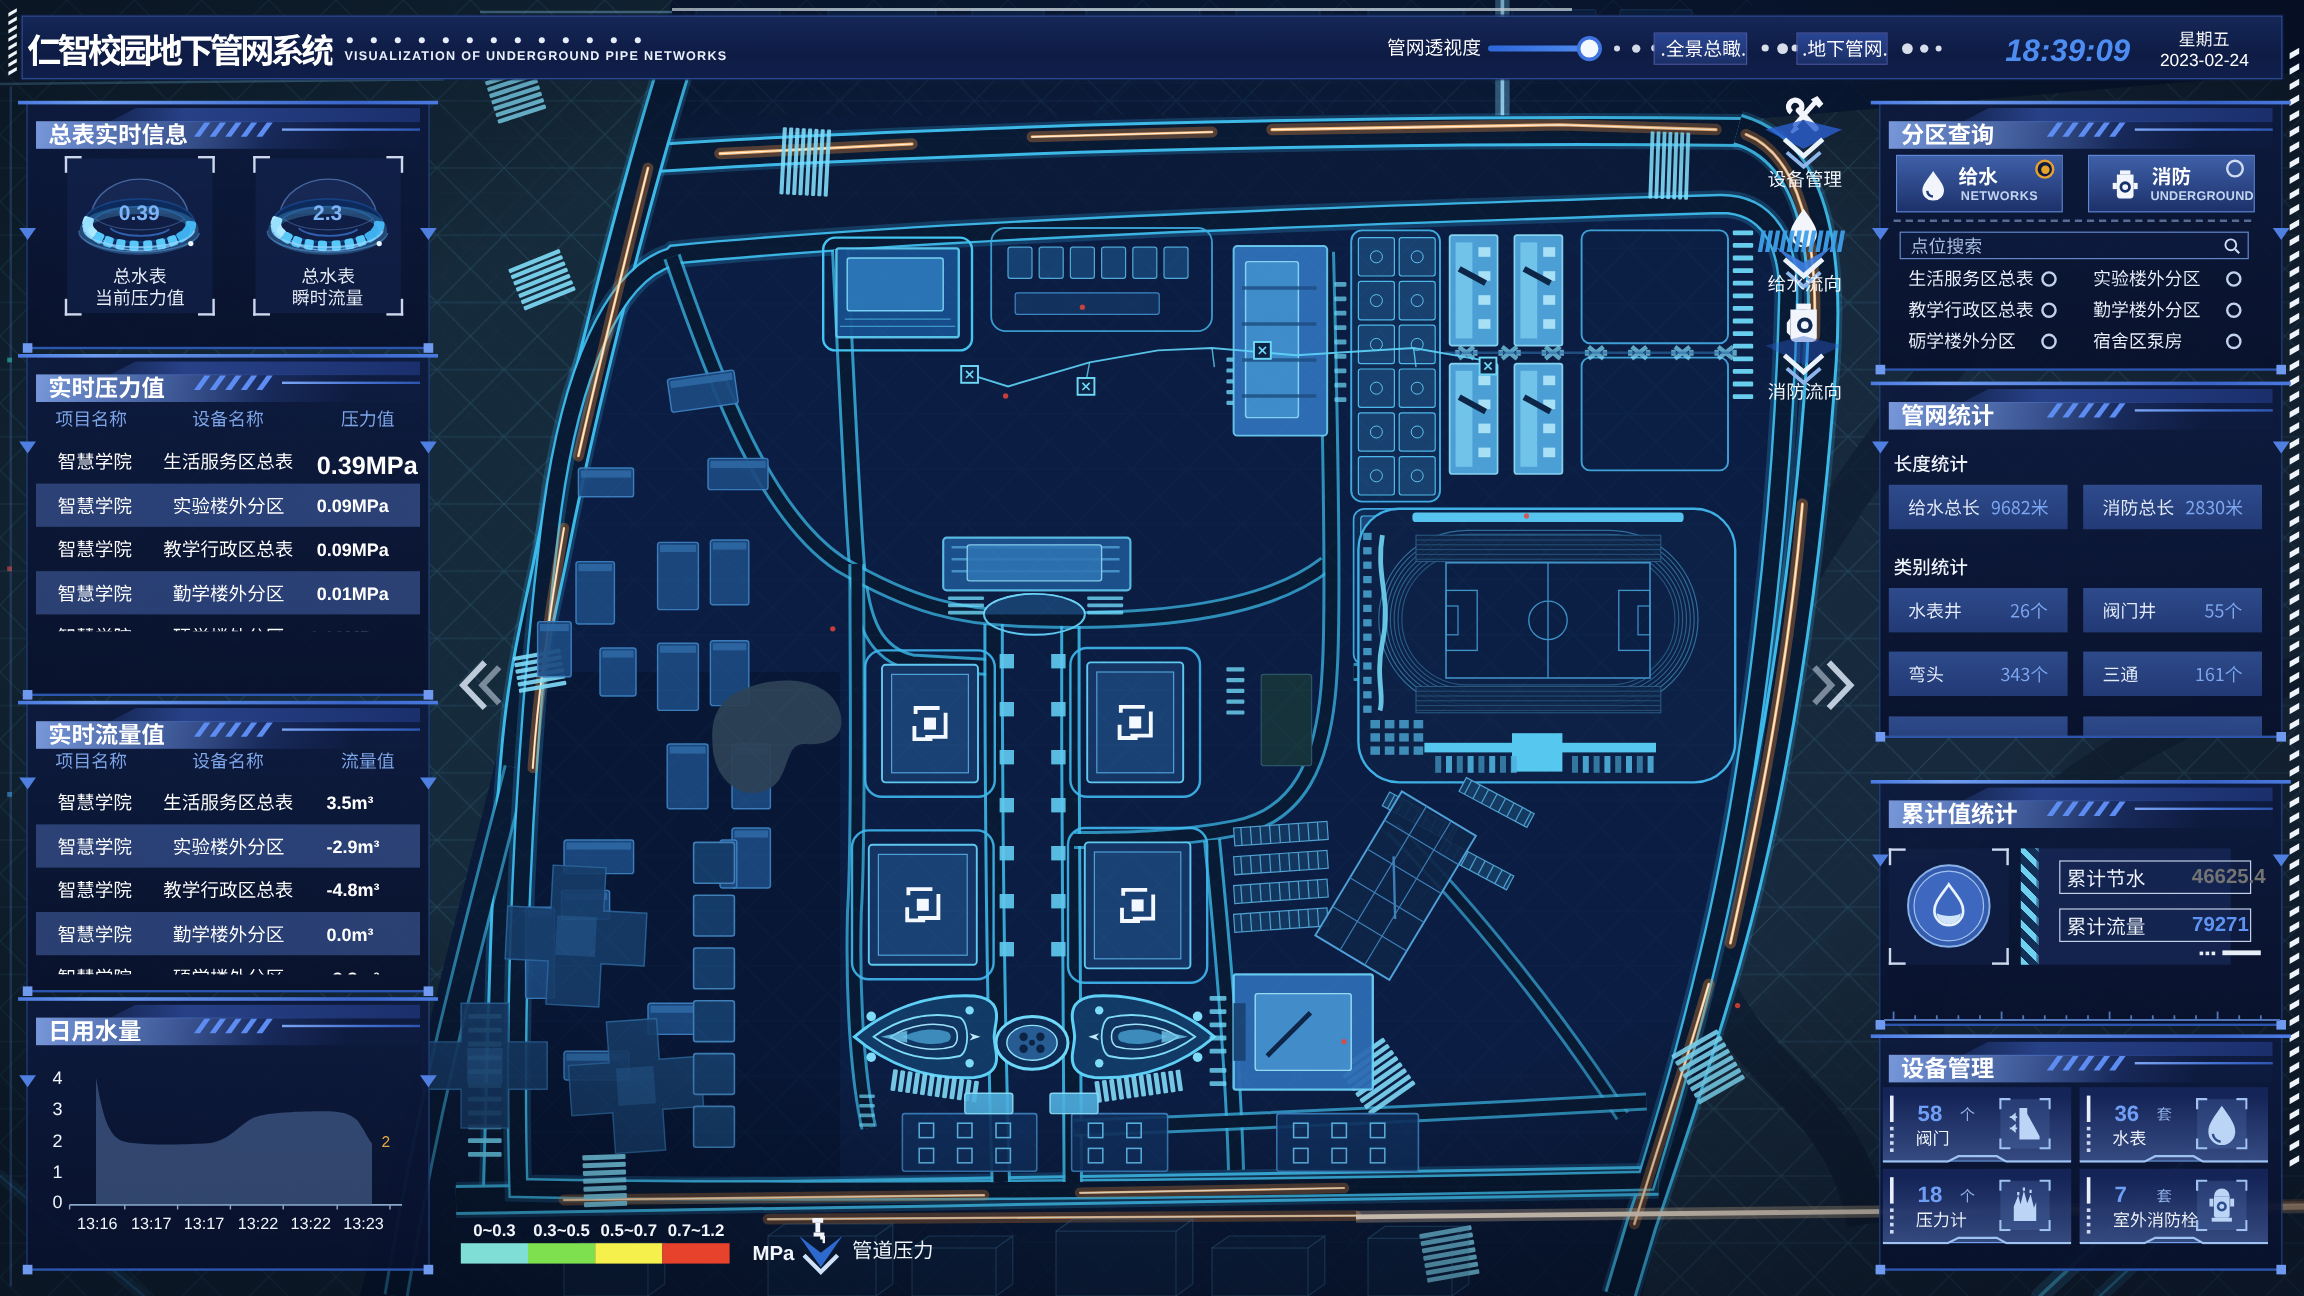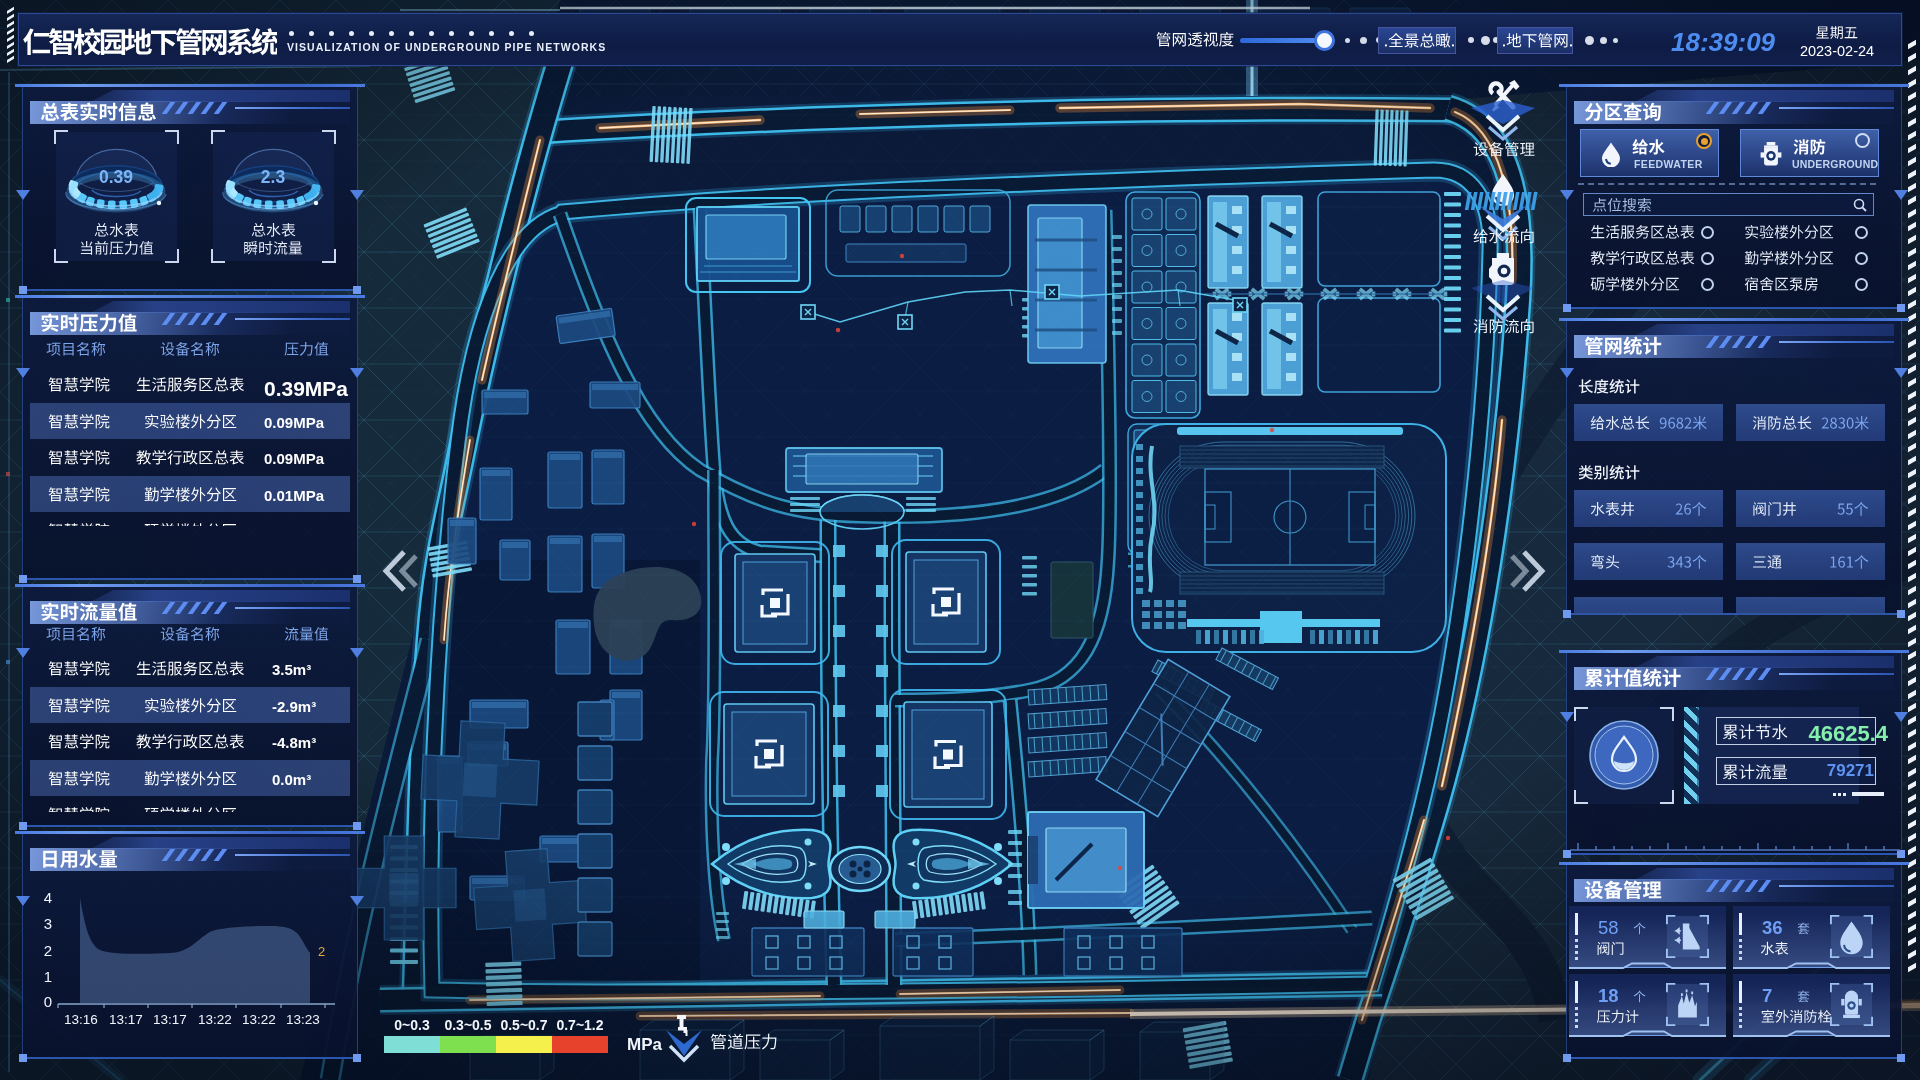--- a/index.html
+++ b/index.html
@@ -1413,21 +1413,21 @@
 <div class="corner" style="left:1897px;top:304px"></div>
 <div class="qbtn" style="left:1580px;top:129px"></div>
 <div class="qbtn" style="left:1740px;top:129px"></div>
 <svg class="ab" style="left:1599px;top:141px" width="24" height="26" viewBox="0 0 24 26">
     <path d="M12,1.5 c5,7.5 9,11.5 9,16 a9,9 0 1 1 -18,0 c0,-4.5 4,-8.5 9,-16 Z" fill="#f2f6fc"></path>
     <path d="M7,18 a5.6,5.6 0 0 0 4.8,4.8" stroke="#1b3c78" stroke-width="2" fill="none"></path>
   </svg>
 <svg class="ab " style="left:1632.0px;top:135.8px" width="33" height="22" viewBox="0 -17.16 33 22.11">
     <use href="#t27" fill="#ffffff"></use>
   </svg>
-<div class="ab" style="left:1634px;top:158px;font-size:10.5px;color:#c2d4f0;font-weight:bold;letter-spacing:0.4px">FEEDWATER</div>
+<div class="ab" style="left:1634px;top:158px;font-size:10.5px;color:#c2d4f0;font-weight:bold;letter-spacing:0.4px">NETWORKS</div>
 <div class="ab" style="left:1696px;top:133px;width:16px;height:16px;border-radius:50%;border:2.5px solid #e8a12c;background:#0e1c40"></div>
 <div class="ab" style="left:1700.5px;top:137.5px;width:7px;height:7px;border-radius:50%;background:#e8a12c"></div>
 <svg class="ab" style="left:1758px;top:140px" width="26" height="30" viewBox="0 0 30 34">
     <path d="M7,8 h16 v18 a3,3 0 0 1 -3,3 h-10 a3,3 0 0 1 -3,-3 Z" fill="#f2f6fc"></path>
     <rect x="10" y="2" width="10" height="4" fill="#f2f6fc"></rect>
     <rect x="7" y="6" width="16" height="2.5" fill="#f2f6fc"></rect>
     <circle cx="15" cy="18" r="5.5" fill="#15306a"></circle>
     <circle cx="15" cy="18" r="2.8" fill="#f2f6fc"></circle>
     <rect x="3" y="14" width="4" height="6" fill="#f2f6fc"></rect>
     <rect x="23" y="14" width="4" height="6" fill="#f2f6fc"></rect>
@@ -1570,21 +1570,21 @@
     <circle cx="38" cy="38" r="29" fill="#4672cc" fill-opacity="0.6" stroke="#9fc2ee" stroke-width="1"></circle>
     <path d="M38,20 c7,10 12,15 12,22 a12,12 0 1 1 -24,0 c0,-7 5,-12 12,-22 Z" fill="none" stroke="#e8f2fc" stroke-width="2.2"></path>
     <path d="M28,44 a10,9 0 0 0 20,0 c-4,3 -14,3 -20,0 Z" fill="#cfe4f8"></path>
   </svg>
 <div class="ab" style="left:1684px;top:707px;width:15px;height:97px;background:repeating-linear-gradient(45deg,#6fd0f0 0 5px,#123055 5px 11px)"></div>
 <div class="ab" style="left:1697px;top:707px;width:162px;height:97px;background:rgba(28,48,100,.55)"></div>
 <div class="ab" style="left:1716px;top:717px;width:160px;height:28px;border:1.5px solid #c2cfe6;background:rgba(20,38,84,.4)"></div>
 <svg class="ab " style="left:1722.0px;top:720.8px" width="66" height="22" viewBox="0 -17.16 66 22.11">
     <use href="#t52" fill="#f0f4fc"></use>
   </svg>
-<div class="ab" style="left:1888px;top:721px;transform:translateX(-100%);font-size:22px;font-weight:bold;color:#86efac">46625.4</div>
+<div class="ab" style="left:1888px;top:721px;transform:translateX(-100%);font-size:17px;font-weight:bold;color:#737373">46625.4</div>
 <div class="ab" style="left:1716px;top:757px;width:160px;height:28px;border:1.5px solid #c2cfe6;background:rgba(20,38,84,.4)"></div>
 <svg class="ab " style="left:1722.0px;top:760.8px" width="66" height="22" viewBox="0 -17.16 66 22.11">
     <use href="#t53" fill="#f0f4fc"></use>
   </svg>
 <div class="ab" style="left:1874px;top:761px;transform:translateX(-100%);font-size:17px;font-weight:bold;color:#5f93f2">79271</div>
 <div class="ab" style="left:1852px;top:792px;width:32px;height:3.5px;background:#e8eef8"></div>
 <div class="ab" style="left:1838px;top:793px;width:3px;height:2.5px;background:#e8eef8;box-shadow:5px 0 0 #e8eef8,-5px 0 0 #e8eef8"></div>
 <svg class="ab" style="left:1570px;top:840px" width="330" height="14" viewBox="0 0 330 14">
     <path d="M0,10 H330" stroke="#4f74b8" stroke-width="1.5"></path>
     <path d="M8,10 v-7" stroke="#4f74b8" stroke-width="1.5"></path>
@@ -1626,21 +1626,21 @@
 <div class="corner" style="left:1897px;top:1054px"></div>
 <div class="devcard" style="left:1569px;top:906px"></div>
 <div class="ab" style="left:1575px;top:913px;width:3px;height:22px;background:#e8eefa"></div>
 <div class="ab" style="left:1575px;top:939px;width:3px;height:3px;background:#cdd9ee"></div>
 <div class="ab" style="left:1575px;top:945px;width:3px;height:3px;background:#cdd9ee"></div>
 <div class="ab" style="left:1575px;top:951px;width:3px;height:3px;background:#cdd9ee"></div>
 <div class="ab" style="left:1575px;top:957px;width:3px;height:3px;background:#cdd9ee"></div>
 <svg class="ab" style="left:1569px;top:960px" width="157" height="9" viewBox="0 0 157 9">
     <path d="M0,8 H54 L63,3.5 H95 L103,8 H157" stroke="#9fc2f0" stroke-width="1.8" fill="none"></path>
   </svg>
-<div class="ab" style="left:1598px;top:917px;font-size:18.5px;color:#6f9ff5;font-weight:normal">58</div>
+<div class="ab" style="left:1598px;top:917px;font-size:18.5px;color:#6f9ff5;font-weight:bold">58</div>
 <svg class="ab " style="left:1633.0px;top:919.5px" width="13" height="17" viewBox="0 -13.52 13 17.42">
     <use href="#t55" fill="#8fb0e8"></use>
   </svg>
 <svg class="ab " style="left:1596.0px;top:938.9px" width="29" height="19" viewBox="0 -15.08 29 19.43">
     <use href="#t56" fill="#f0f5fc"></use>
   </svg>
 <svg class="ab" style="left:1666px;top:915px" width="43" height="43" viewBox="0 0 46 46">
     <rect x="1" y="1" width="44" height="44" fill="#5b7fc2" fill-opacity="0.25"></rect>
     <path d="M1,10 V1 H10 M36,1 H45 V10 M45,36 V45 H36 M10,45 H1 V36" stroke="#9fc2f0" stroke-width="2" fill="none"></path>
     <path d="M18,9 h7 v5 l11,20 v3 H18 Z" fill="#bcd4f5"></path>

